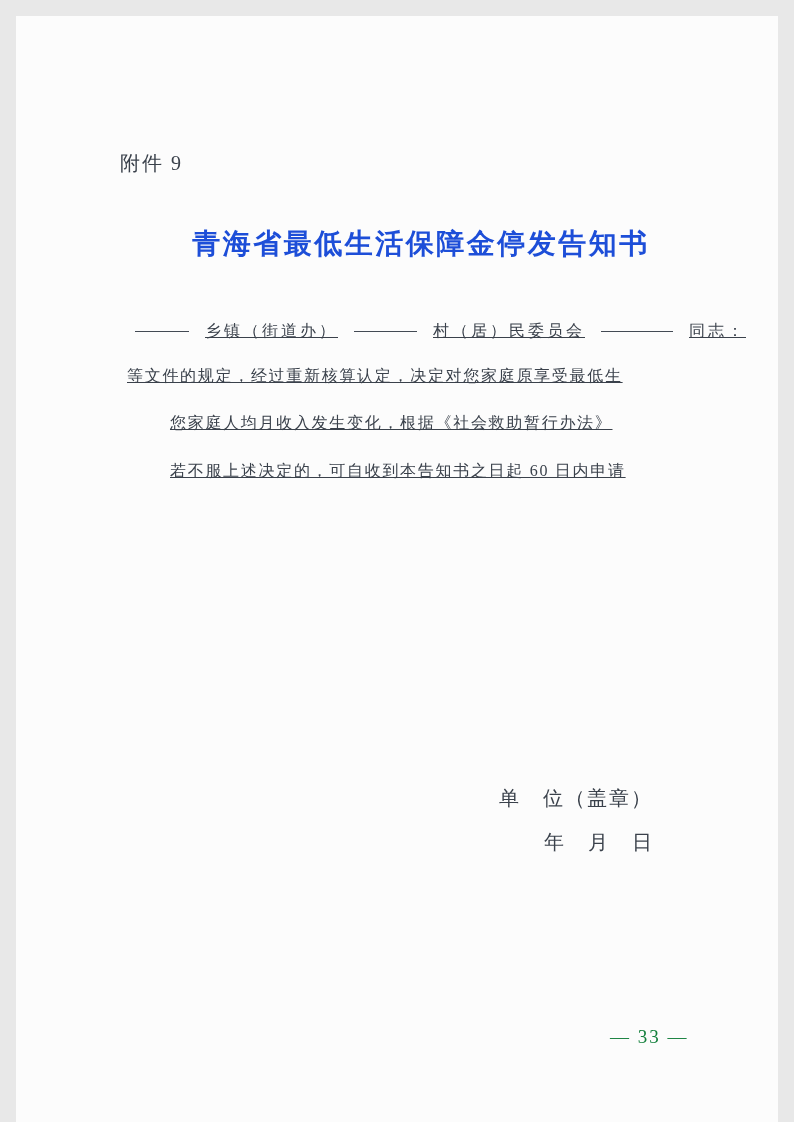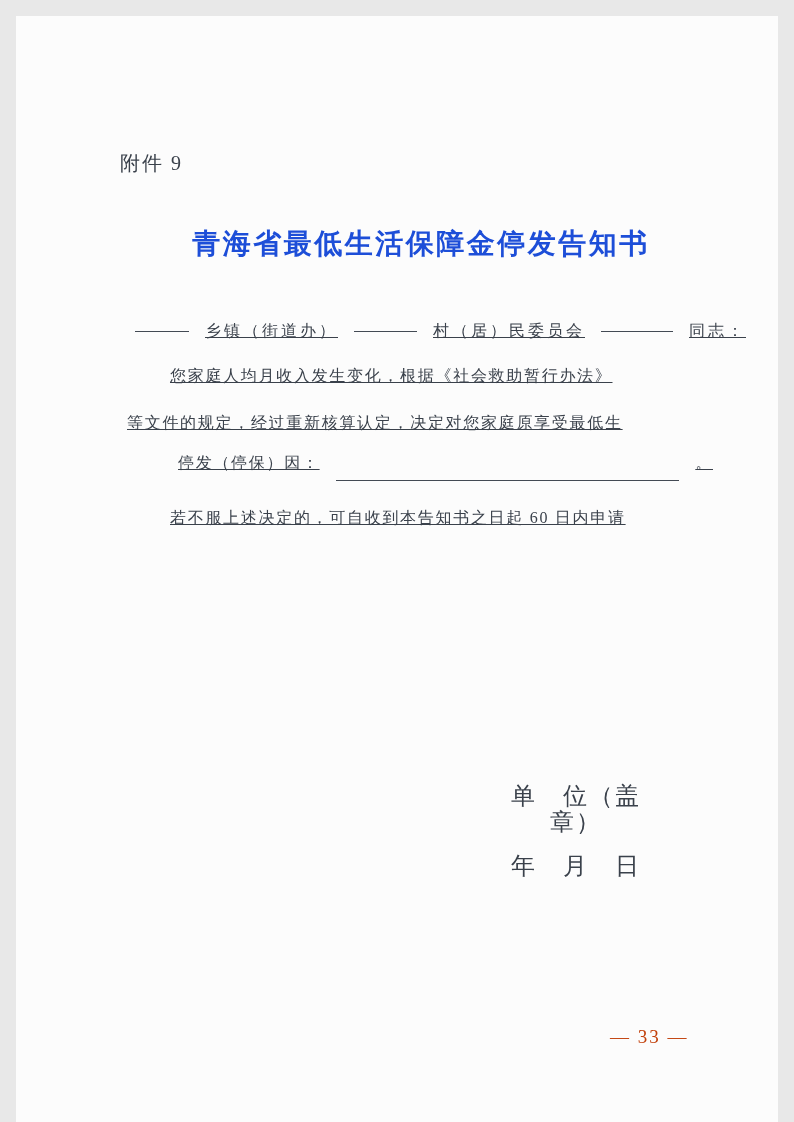--- a/index.html
+++ b/index.html
@@ -71,62 +71,56 @@
     margin-bottom: 9px;
   }
   .signature-block {
     position: absolute;
     left: 466px;
     top: 753px;
     width: 172px;
     text-align: center;
   }
   .signature-line {
-    font-size: 24px;
+    font-size: 20px;
     letter-spacing: 2px;
     line-height: 26px;
-    font-family: Liberation Mono, monospace;
   }
-  .signature-line.date { margin-top: 18px; }
+  .signature-line.date { margin-top: 18px; text-align: right; }
   .page-footer {
     position: absolute;
     left: 586px;
     top: 1002px;
     font-size: 19px;
     letter-spacing: 2px;
-    color: #c2410c;
+    color: #15803d;
   }
 </style>
 </head>
 <body>
 
 <div class="page">
 
   <div class="attachment-label">附件 9</div>
 
   <div class="doc-title">青海省最低生活保障金停发告知书</div>
 
   <div class="content">
 
     <div class="line salutation">
       <span class="blank b1"></span><span>乡镇（街道办）</span><span class="blank b2"></span><span>村（居）民委员会</span><span class="blank b3"></span><span>同志：</span>
     </div>
 
+    <div class="line">等文件的规定，经过重新核算认定，决定对您家庭原享受最低生</div>
+
     <div class="line indent">您家庭人均月收入发生变化，根据《社会救助暂行办法》</div>
-
-    <div class="line">等文件的规定，经过重新核算认定，决定对您家庭原享受最低生</div>
 
 
 
 
-    <div class="line indent flexline">
-      <span>停发（停保）因：</span>
-      <span class="fill-blank"></span>
-      <span>。</span>
-    </div>
 
     <div class="line indent">若不服上述决定的，可自收到本告知书之日起 60 日内申请</div>
 
 
   </div>
 
   <div class="signature-block">
     <div class="signature-line">单　位（盖章）</div>
     <div class="signature-line date">年　月　日</div>
   </div>

